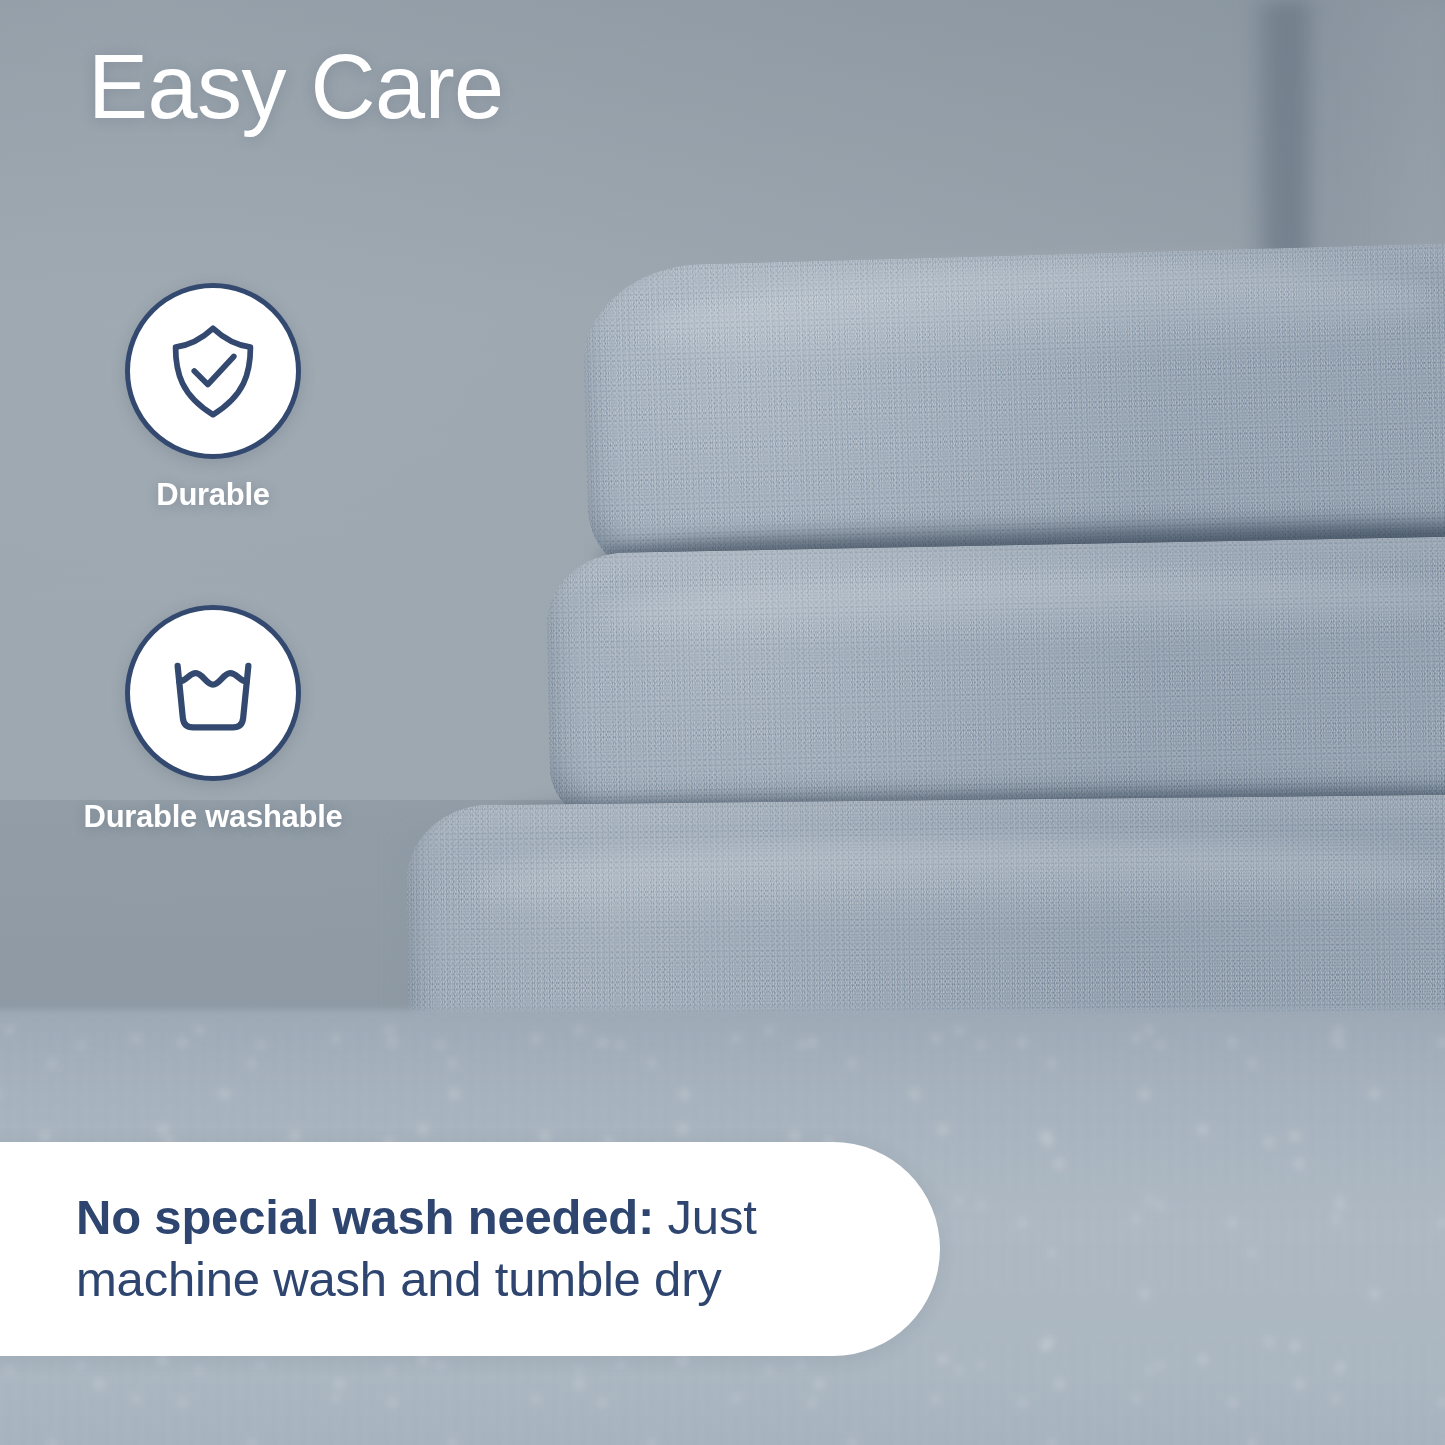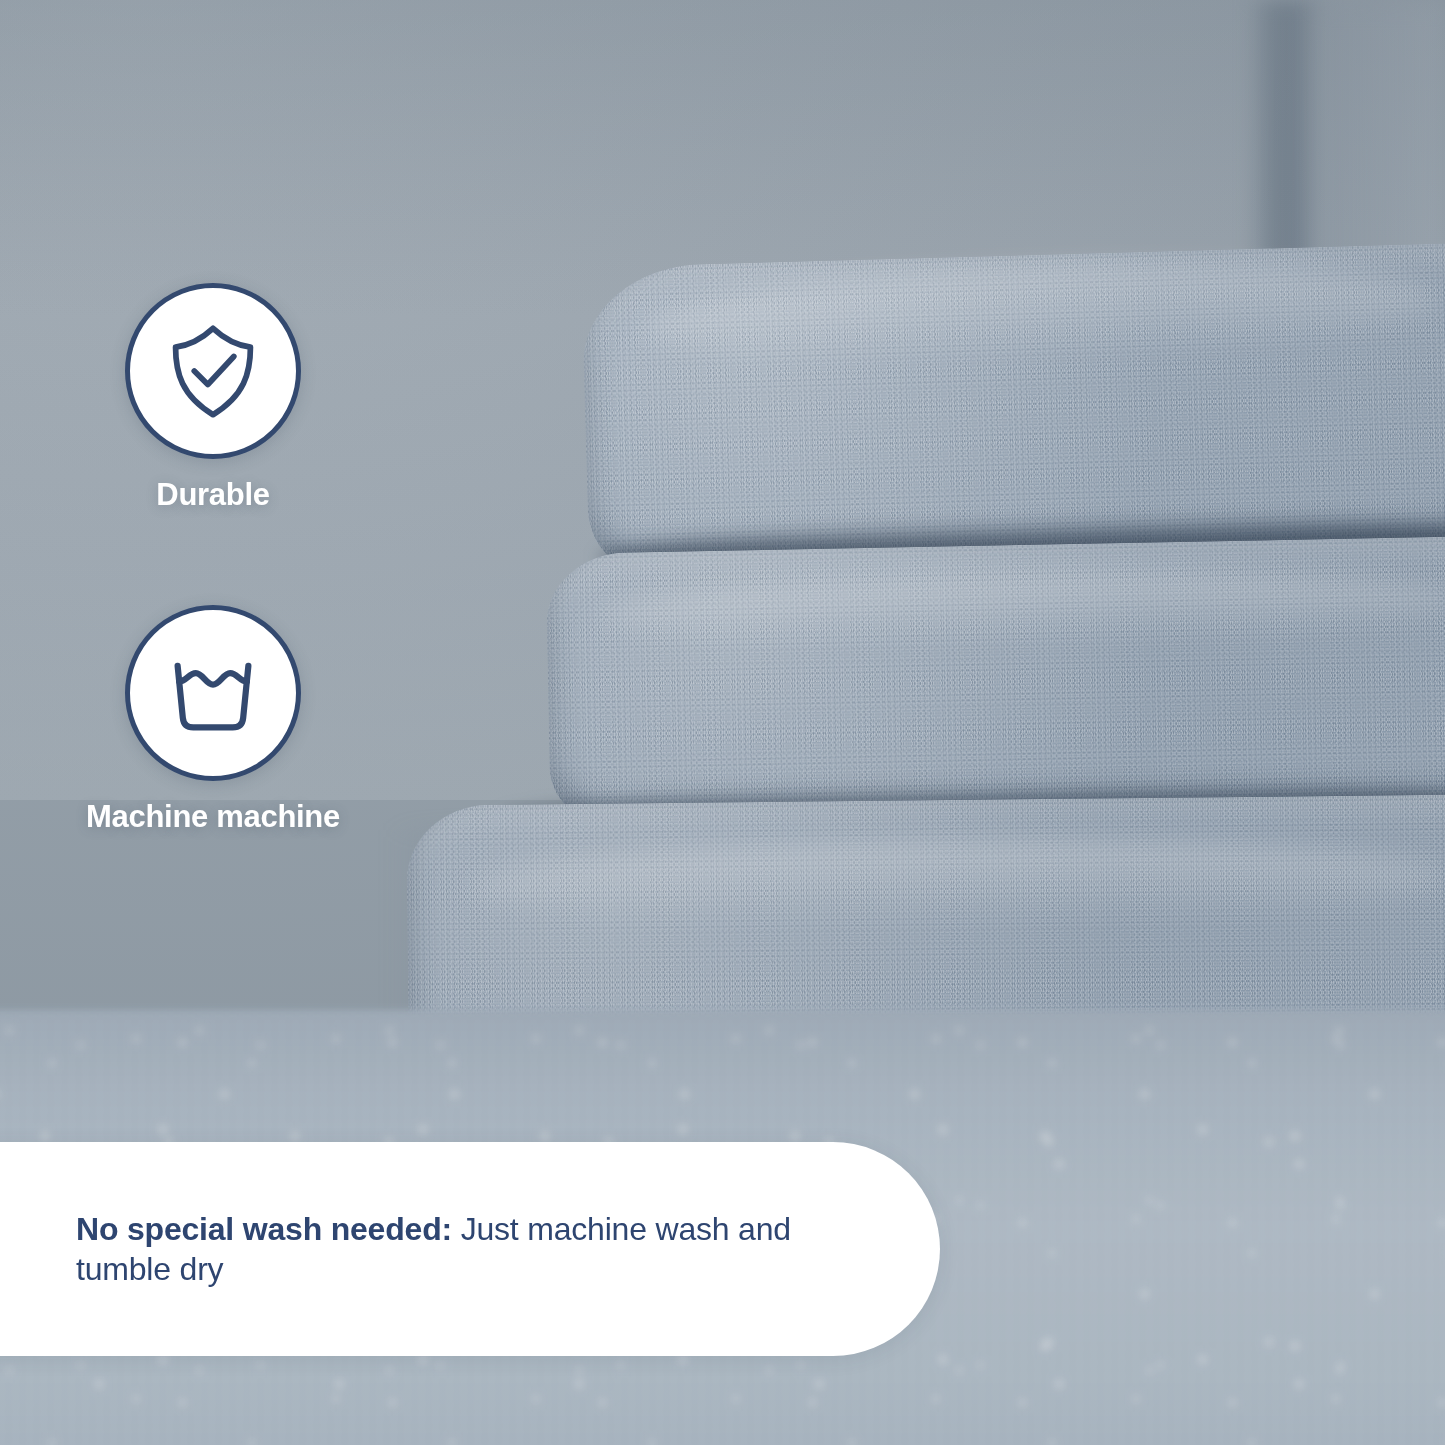--- a/index.html
+++ b/index.html
@@ -185,21 +185,21 @@
   .caption{
     position:absolute;left:-120px;top:1142px;
     width:1060px;height:214px;
     background:#ffffff;
     border-radius:0 110px 110px 0;
     display:flex;align-items:center;
     box-shadow:0 3px 20px rgba(40,55,75,.10);
   }
   .caption-text{
     margin-left:196px; margin-right:120px;
-    font-size:32px;line-height:1.26;
+    font-size:49px;line-height:1.26;
     color:#2e4570;font-weight:400;letter-spacing:-0.2px;
   }
   .caption-text b{ font-weight:700; }
 </style>
 </head>
 <body>
 
 <div id="stage">
 
   <div class="photo-wall"></div>
@@ -217,20 +217,21 @@
     <div class="crease" id="crease2"></div>
     <div class="fold" id="fold3"></div>
     <div class="fhl" id="fhl3"></div>
     <div class="crease" id="crease3"></div>
   </div>
 
   <div class="bed-front"></div>
   <div class="bed-front-tex"></div>
   <div class="grade"></div>
 
+  <div class="headline">Easy Care</div>
 
   <div class="feature" id="feature-durable">
     <div class="icon-circle">
       <span>
         <svg width="104" height="104" viewBox="0 0 100 100" fill="none" stroke="#33496f" stroke-width="5.5" stroke-linecap="round" stroke-linejoin="round">
           <path d="M50 9 C 64 22, 78 26, 86 27 C 86 52, 80 74, 50 92 C 20 74, 14 52, 14 27 C 22 26, 36 22, 50 9 Z"></path>
           <path d="M32 50 L 45 63 L 70 36"></path>
         </svg>
       </span>
     </div>
@@ -239,21 +240,21 @@
 
   <div class="feature" id="feature-machine">
     <div class="icon-circle">
       <span>
         <svg width="104" height="104" viewBox="0 0 100 100" fill="none" stroke="#33496f" stroke-width="6" stroke-linecap="round" stroke-linejoin="round">
           <path d="M16 24 L 21 74 C 21.6 80, 25 83, 31 83 L 69 83 C 75 83, 78.4 80, 79 74 L 84 24"></path>
           <path d="M17.5 39 C 24 39, 27 31, 33.5 31 C 40 31, 43.5 42, 50 42 C 56.5 42, 60 31, 66.5 31 C 73 31, 76 39, 82.5 39"></path>
         </svg>
       </span>
     </div>
-    <div class="feature-label">Machine machine</div>
+    <div class="feature-label">Durable washable</div>
   </div>
 
   <div class="caption">
     <div class="caption-text">
       <b>No special wash needed:</b><span> Just machine wash and tumble dry</span>
     </div>
   </div>
 
 </div>
 

